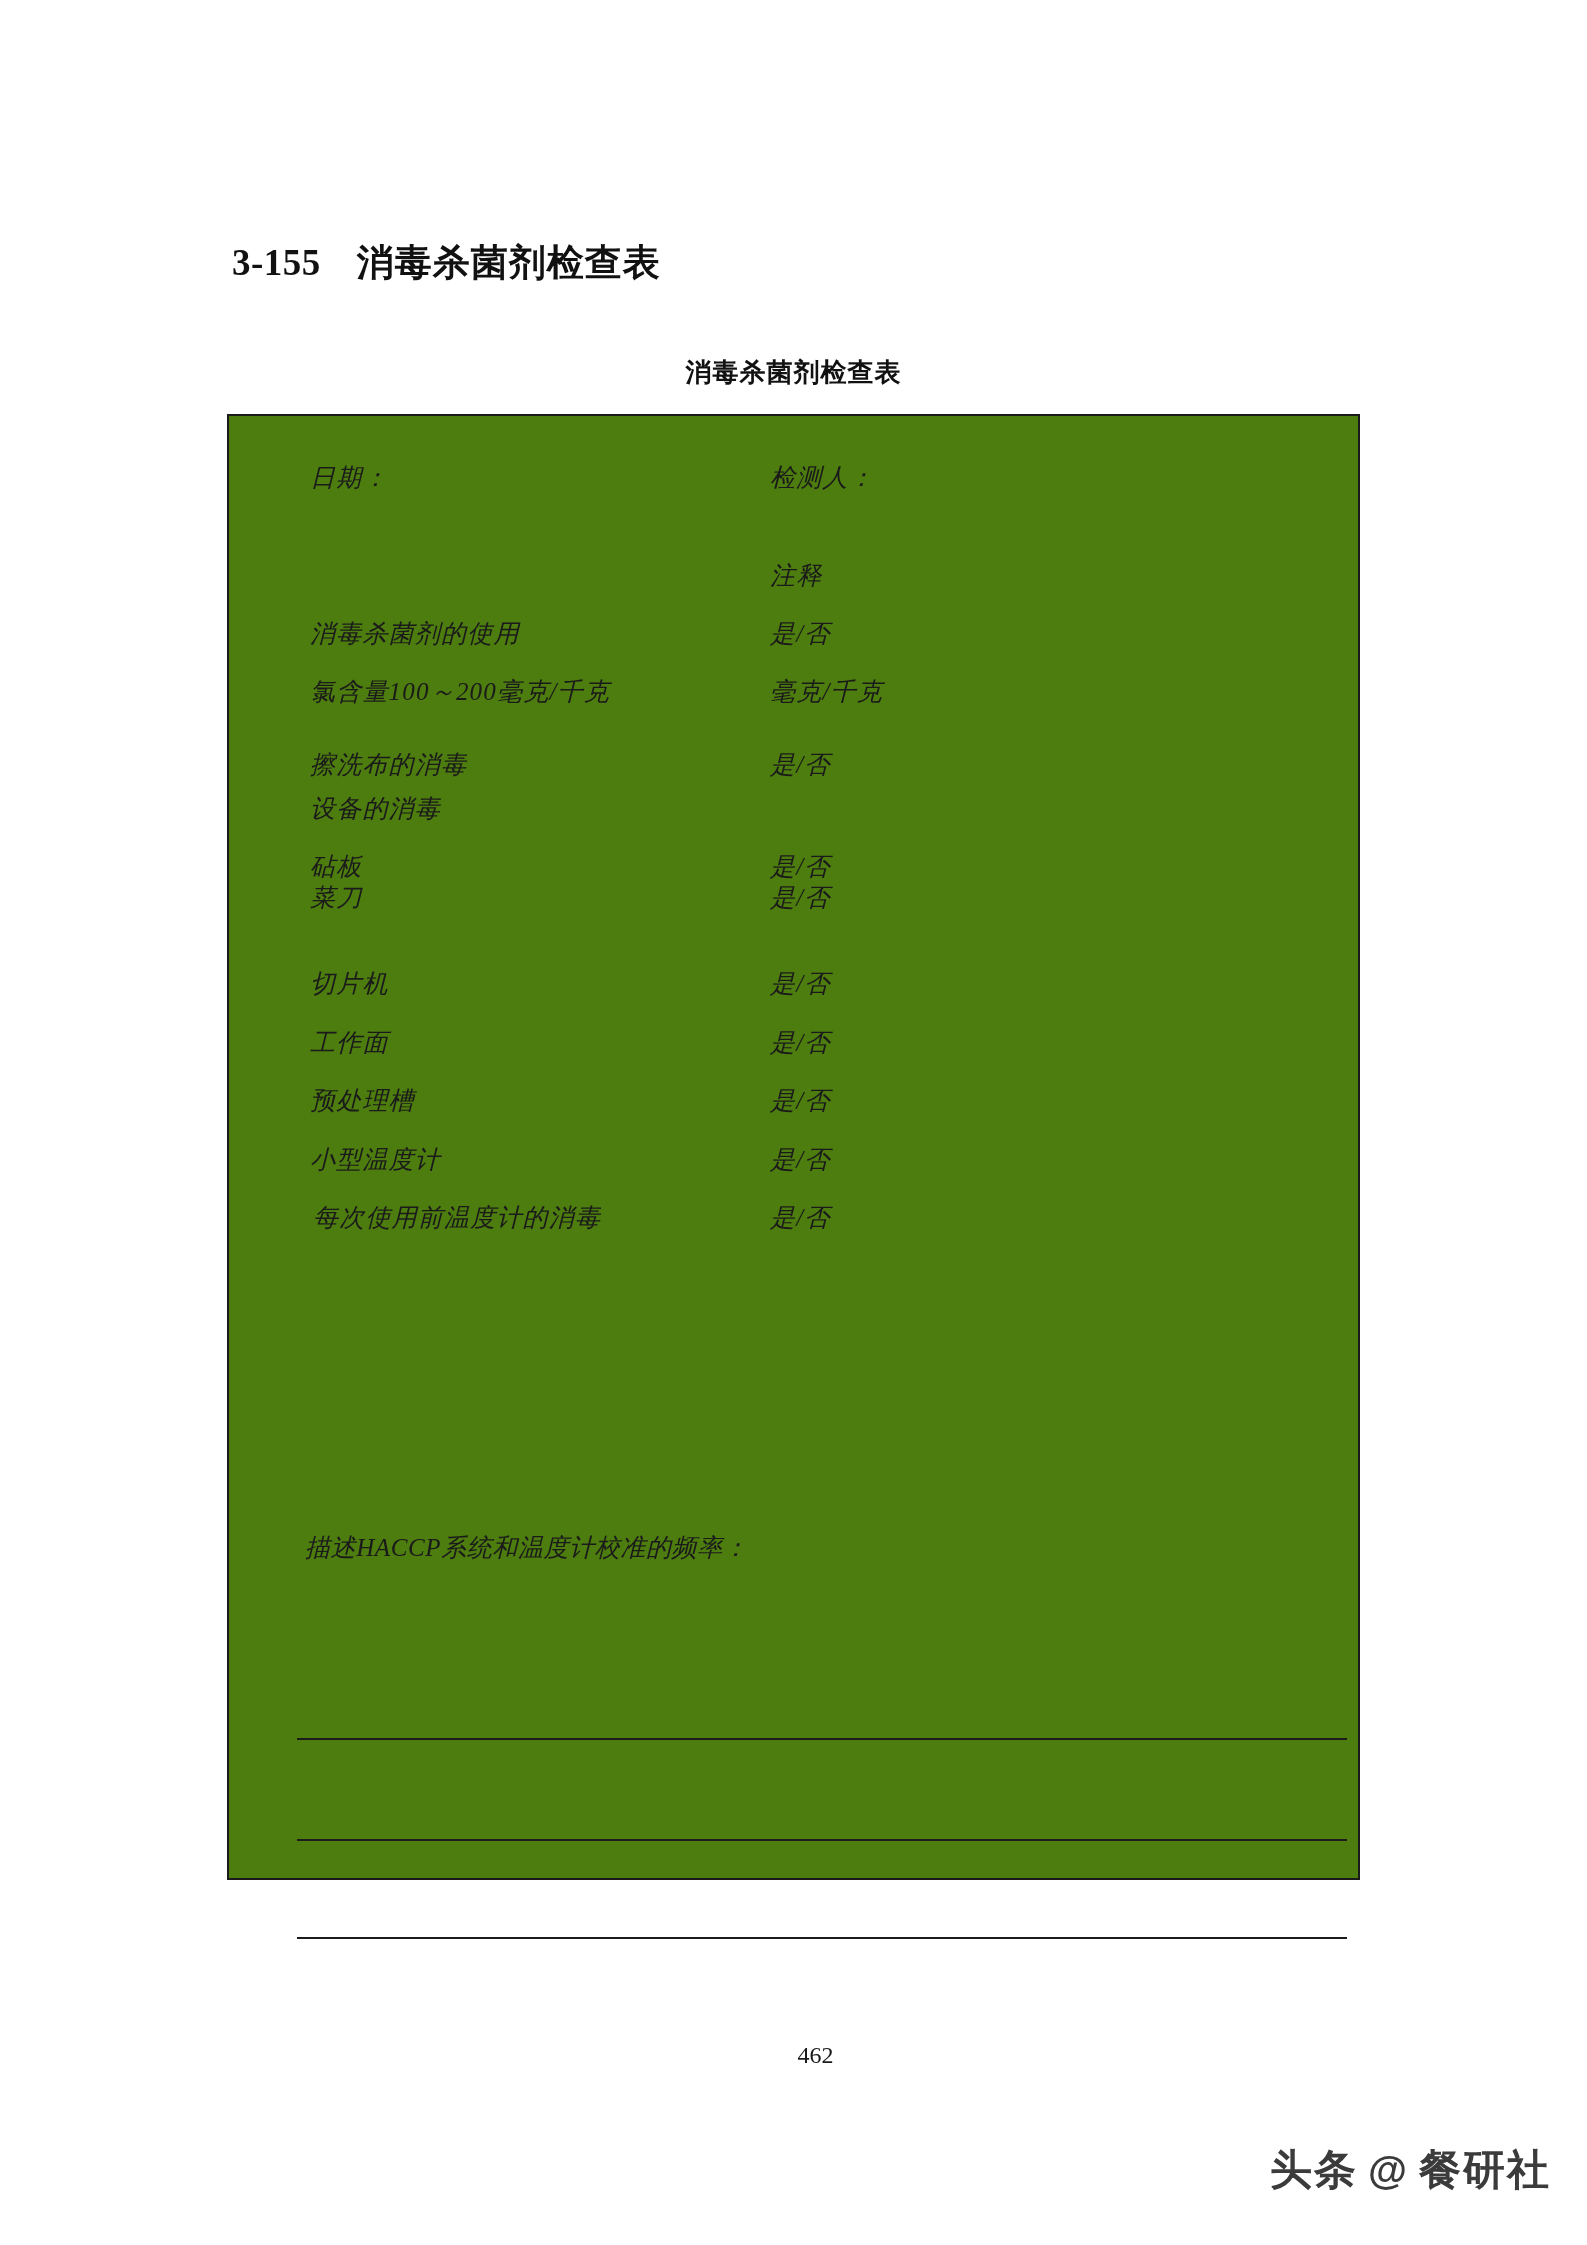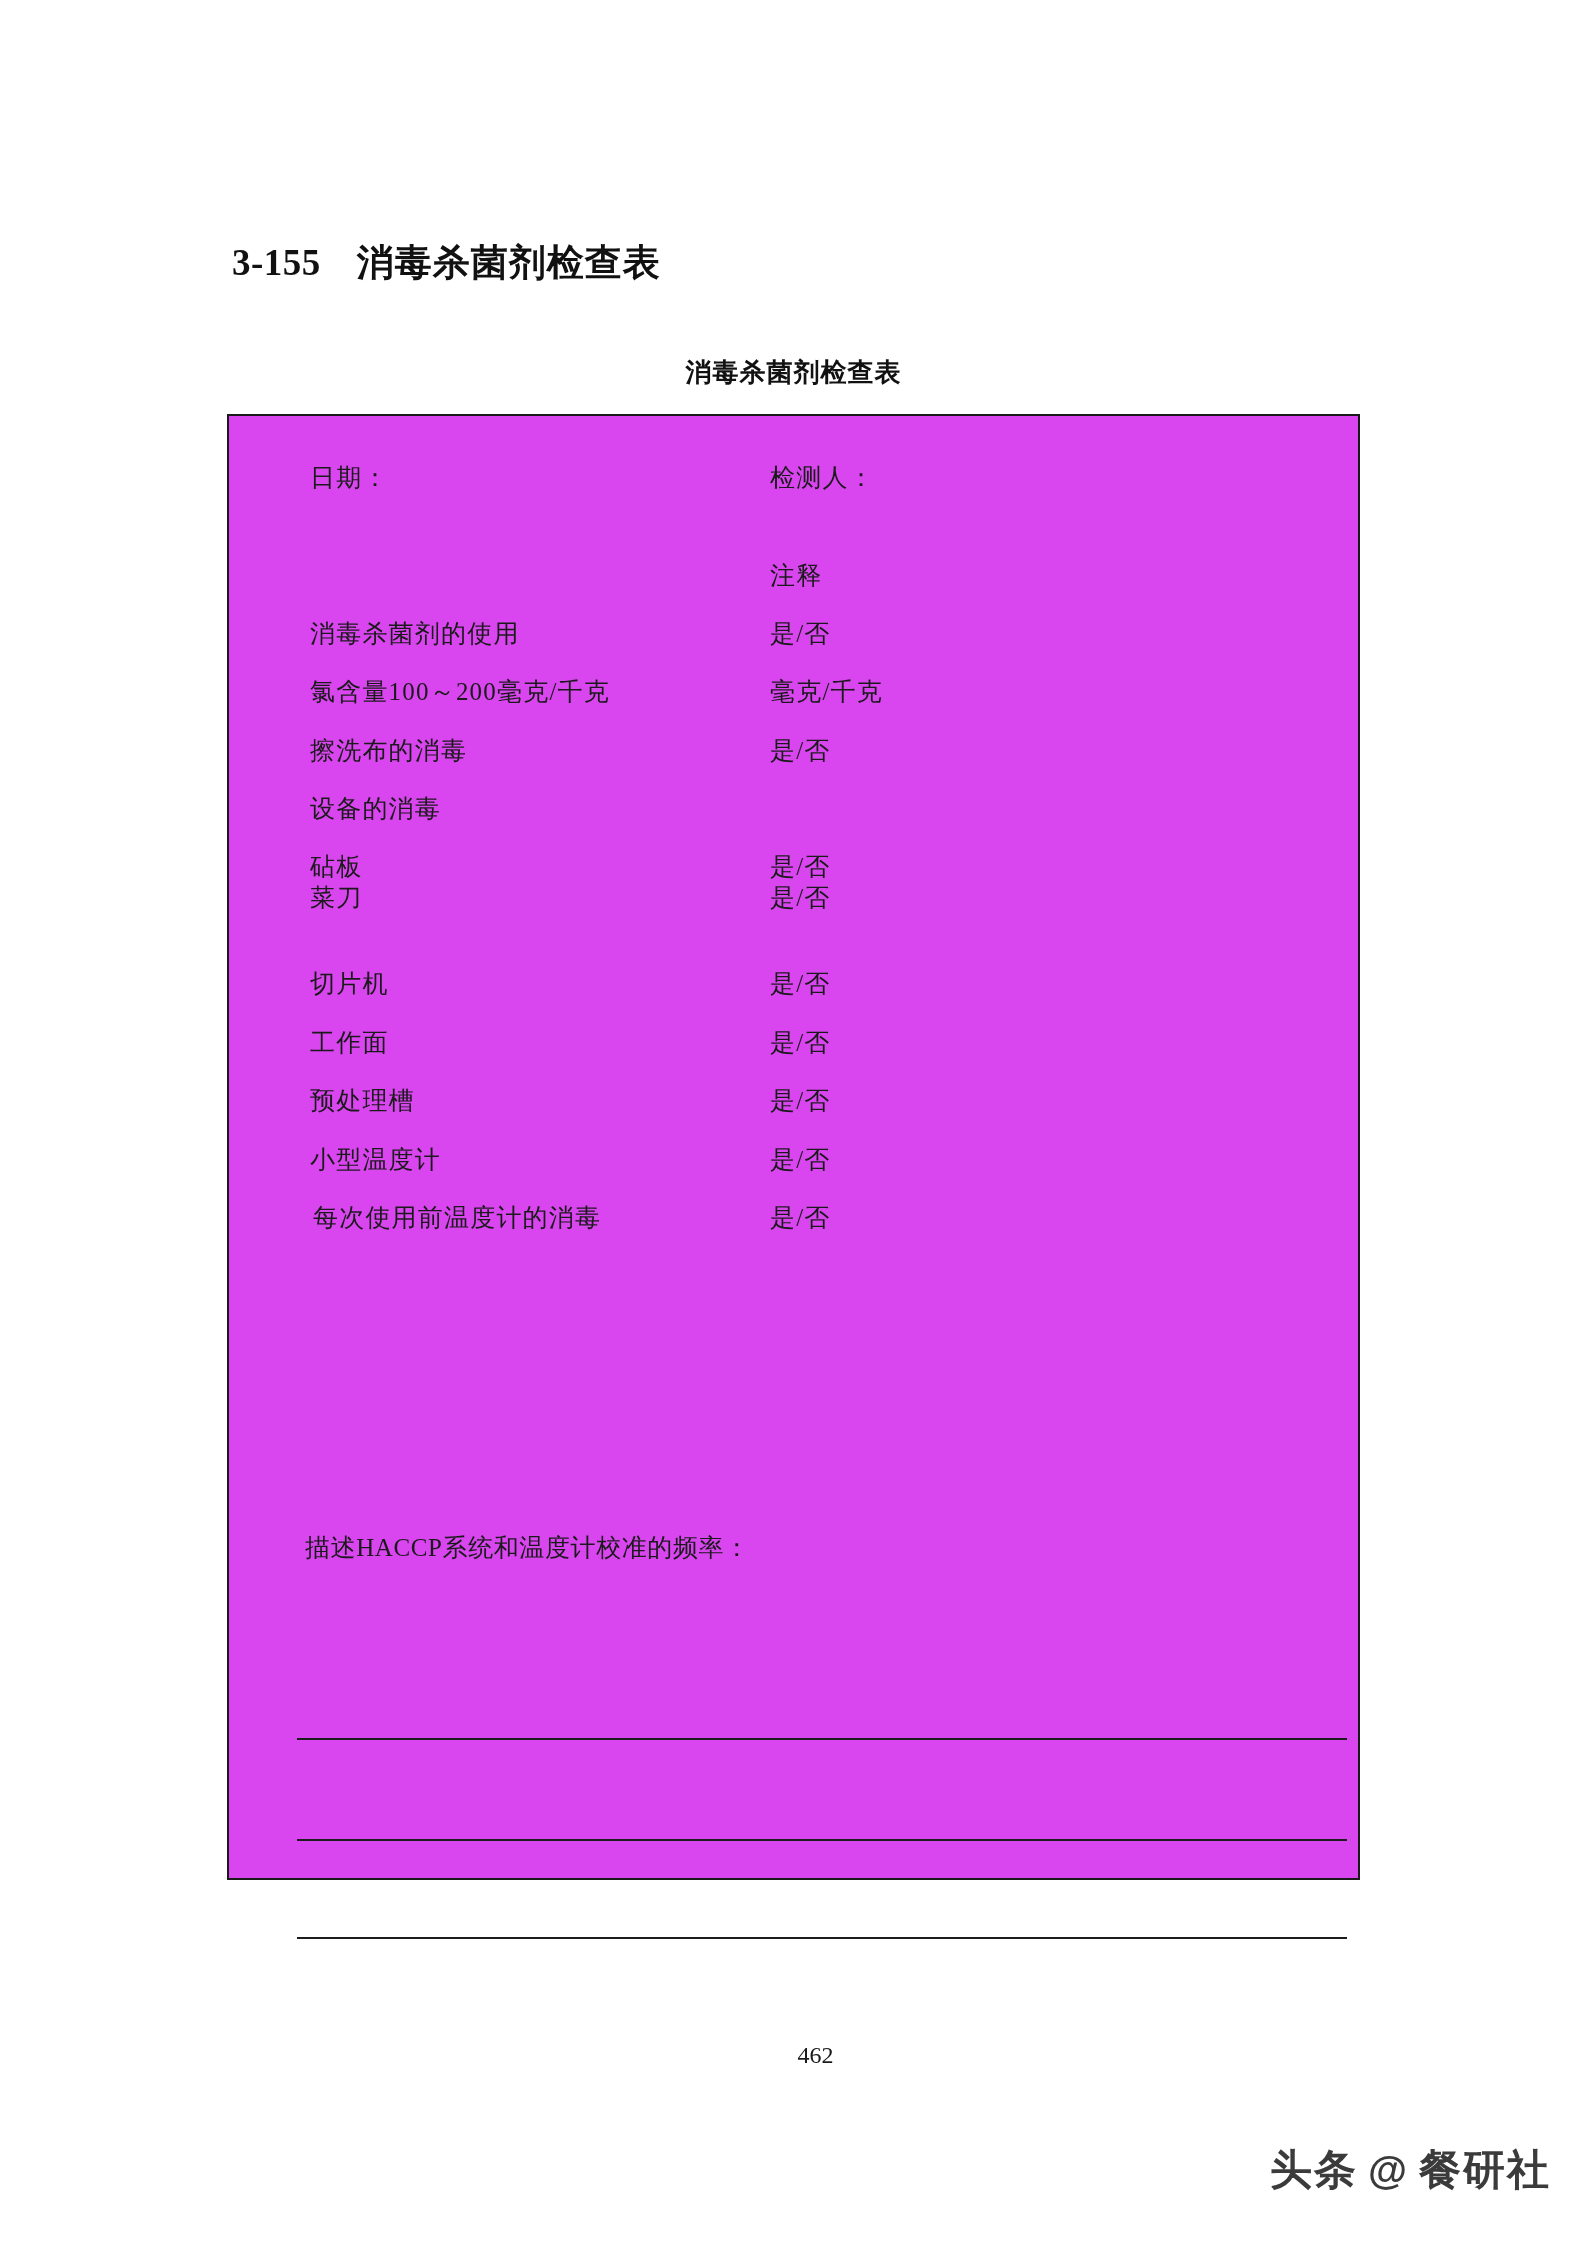--- a/index.html
+++ b/index.html
@@ -69,21 +69,22 @@
 
   
   .form-box {
     position: absolute;
     left: 227px;
     top: 414px;
     width: 1133px;
     height: 1466px;
     border: 2px solid #1a1a1a;
     box-sizing: border-box;
-    background: #d946ef;
+    background: #4d7c0f;
+    font-style: italic;
   }
 
   .form-inner {
     position: absolute;
     inset: 0;
   }
 
   .row {
     position: absolute;
     left: 0;
@@ -194,21 +195,21 @@
       <div class="row" style="top:198px;">
         <span class="label">消毒杀菌剂的使用</span>
         <span class="value">是/否</span>
       </div>
 
       <div class="row" style="top:256px;">
         <span class="label">氯含量100～200毫克/千克</span>
         <span class="value">毫克/千克</span>
       </div>
 
-      <div class="row" style="top:315px;padding-left:44px;">
+      <div class="row" style="top:329px;padding-left:44px;">
         <span class="label">擦洗布的消毒</span>
         <span class="value">是/否</span>
       </div>
 
       <div class="row" style="top:373px;">
         <span class="label">设备的消毒</span>
         <span class="value"></span>
       </div>
 
       <div class="row" style="top:431px;text-align:right;">

